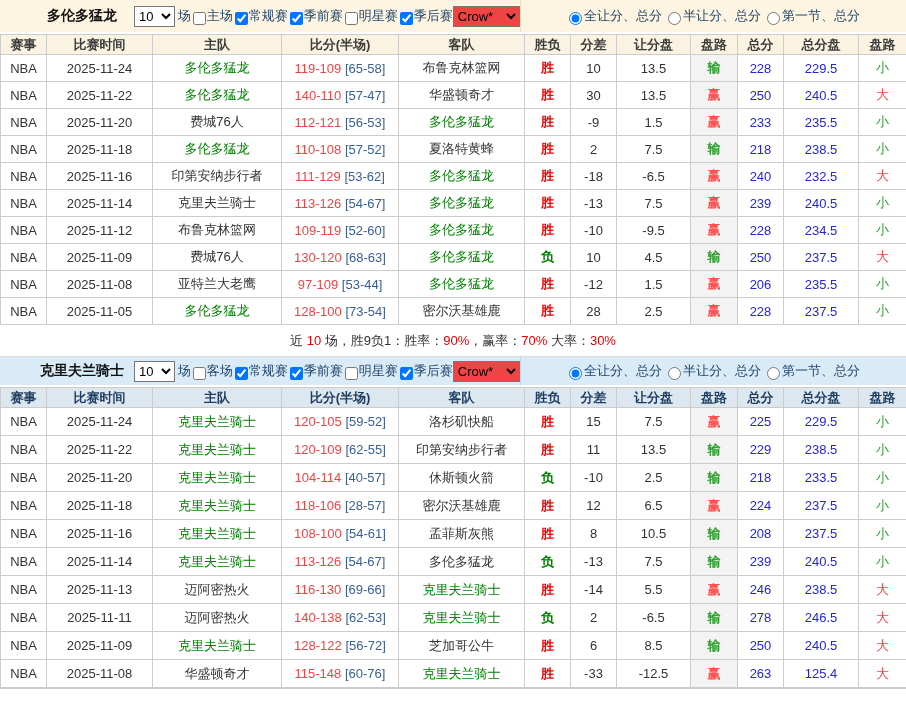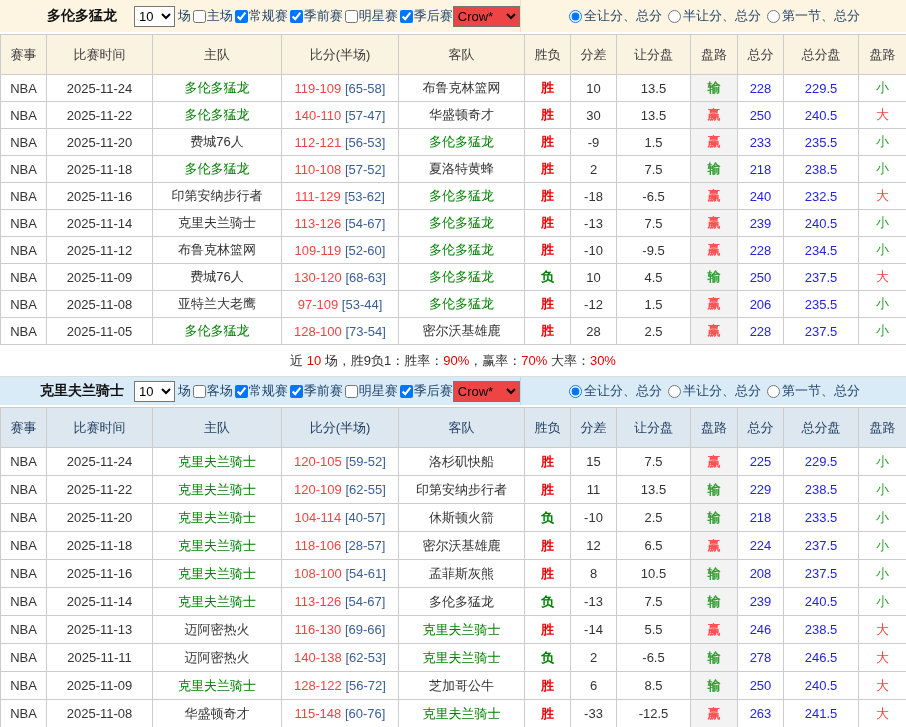--- a/index.html
+++ b/index.html
@@ -17,30 +17,30 @@
   .section.cream .control-row{background:#fdf5e1;height:32px}
   .section.blue  .control-row{background:#d9ebf7;height:28px}
   .ctrl-left{width:520px;display:flex;align-items:center;padding-left:30px}
   .ctrl-right{flex:1;display:flex;align-items:center;justify-content:center;gap:4px}
   .section.cream .ctrl-right{border-left:1px solid #ecdfbe}
   .section.blue  .ctrl-right{border-left:1px solid #bcd7ea}
   .team-name{width:104px;text-align:center;font-weight:bold;font-size:14px;color:#111;flex-shrink:0}
   .count-select{width:46px;height:21px;font-size:13px;border:1px solid #767676;background:#fff;margin-right:3px}
   .book-select{width:76px;height:21px;font-size:13px;border:1px solid #767676;background:#ef4444}
   .lbl{color:#24466d;font-size:13px}
-  label.cb,label.rb{display:flex;align-items:center;color:#24466d;font-size:13px;cursor:pointer;white-space:nowrap}
+  label.cb,label.rb{display:flex;align-items:flex-end;color:#24466d;font-size:13px;cursor:pointer;white-space:nowrap}
   label.cb input,label.rb input{margin:0 1px 0 2px;width:13px;height:13px}
   label.rb input{margin-right:2px}
 
   
   table.results{width:906px;border-collapse:collapse;table-layout:fixed;margin-top:2px;font-size:13px}
   table.results th,table.results td{border:1px solid #ccc;text-align:center;padding:0;overflow:hidden;white-space:nowrap}
   table.results td{height:27px;background:#fff}
   .section.blue table.results td{height:28px}
-  table.results thead th{height:40px;font-weight:normal}
+  table.results thead th{height:20px;font-weight:bold}
   .section.cream thead th{background:#faf3e1;color:#3c3c3c}
   .section.blue  thead th{background:#dde7f0;color:#1e3c5f}
   .c0{width:46px}.c1{width:106px}.c2{width:129px}.c3{width:117px}.c4{width:126px}.c5{width:46px}
   .c6{width:46px}.c7{width:74px}.c8{width:47px}.c9{width:46px}.c10{width:75px}.c11{width:48px}
 
   td.col-hr{background:#f3f3f3 !important}
   td.t-green{color:#008000}
   .score{font-weight:normal;color:#ef4444}
   .half{color:#3a5f94}
   td.res-win{color:#f00000;font-weight:bold}
@@ -494,20 +494,20 @@
               <td>NBA</td>
               <td>2025-11-08</td>
               <td class="">华盛顿奇才</td>
               <td><span class="score">115-148</span> <span class="half">[60-76]</span></td>
               <td class="t-green">克里夫兰骑士</td>
               <td class="res-win">胜</td>
               <td>-33</td>
               <td>-12.5</td>
               <td class="col-hr hr-win">赢</td>
               <td class="blue-val">263</td>
-              <td class="blue-val">241.5</td>
+              <td class="blue-val">125.4</td>
               <td class="ou-big">大</td>
             </tr>
           </tbody>
         </table>
       </div>
     </div>
 </div>
 
 </body></html>

